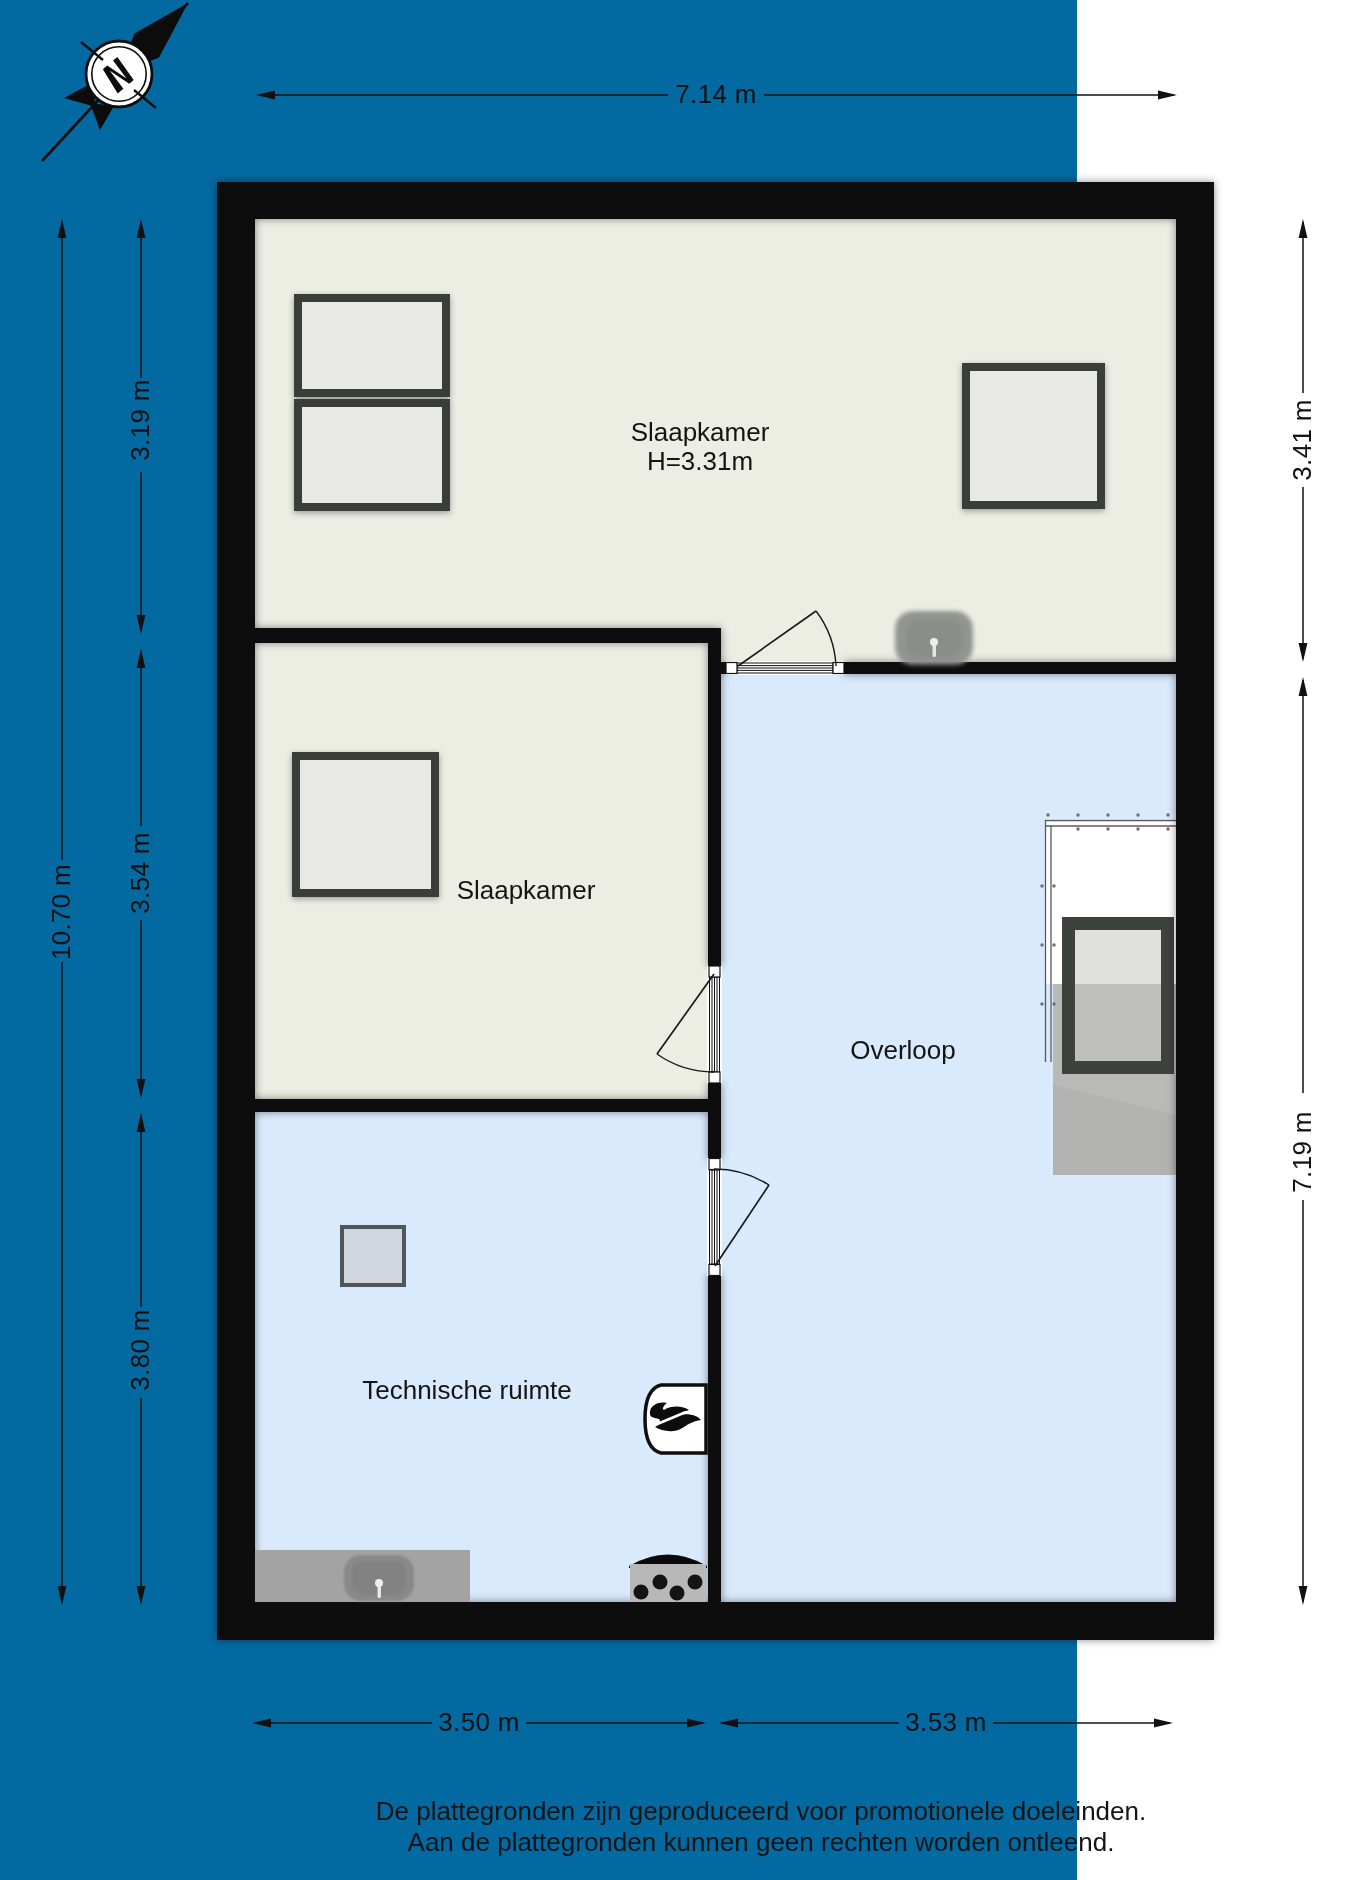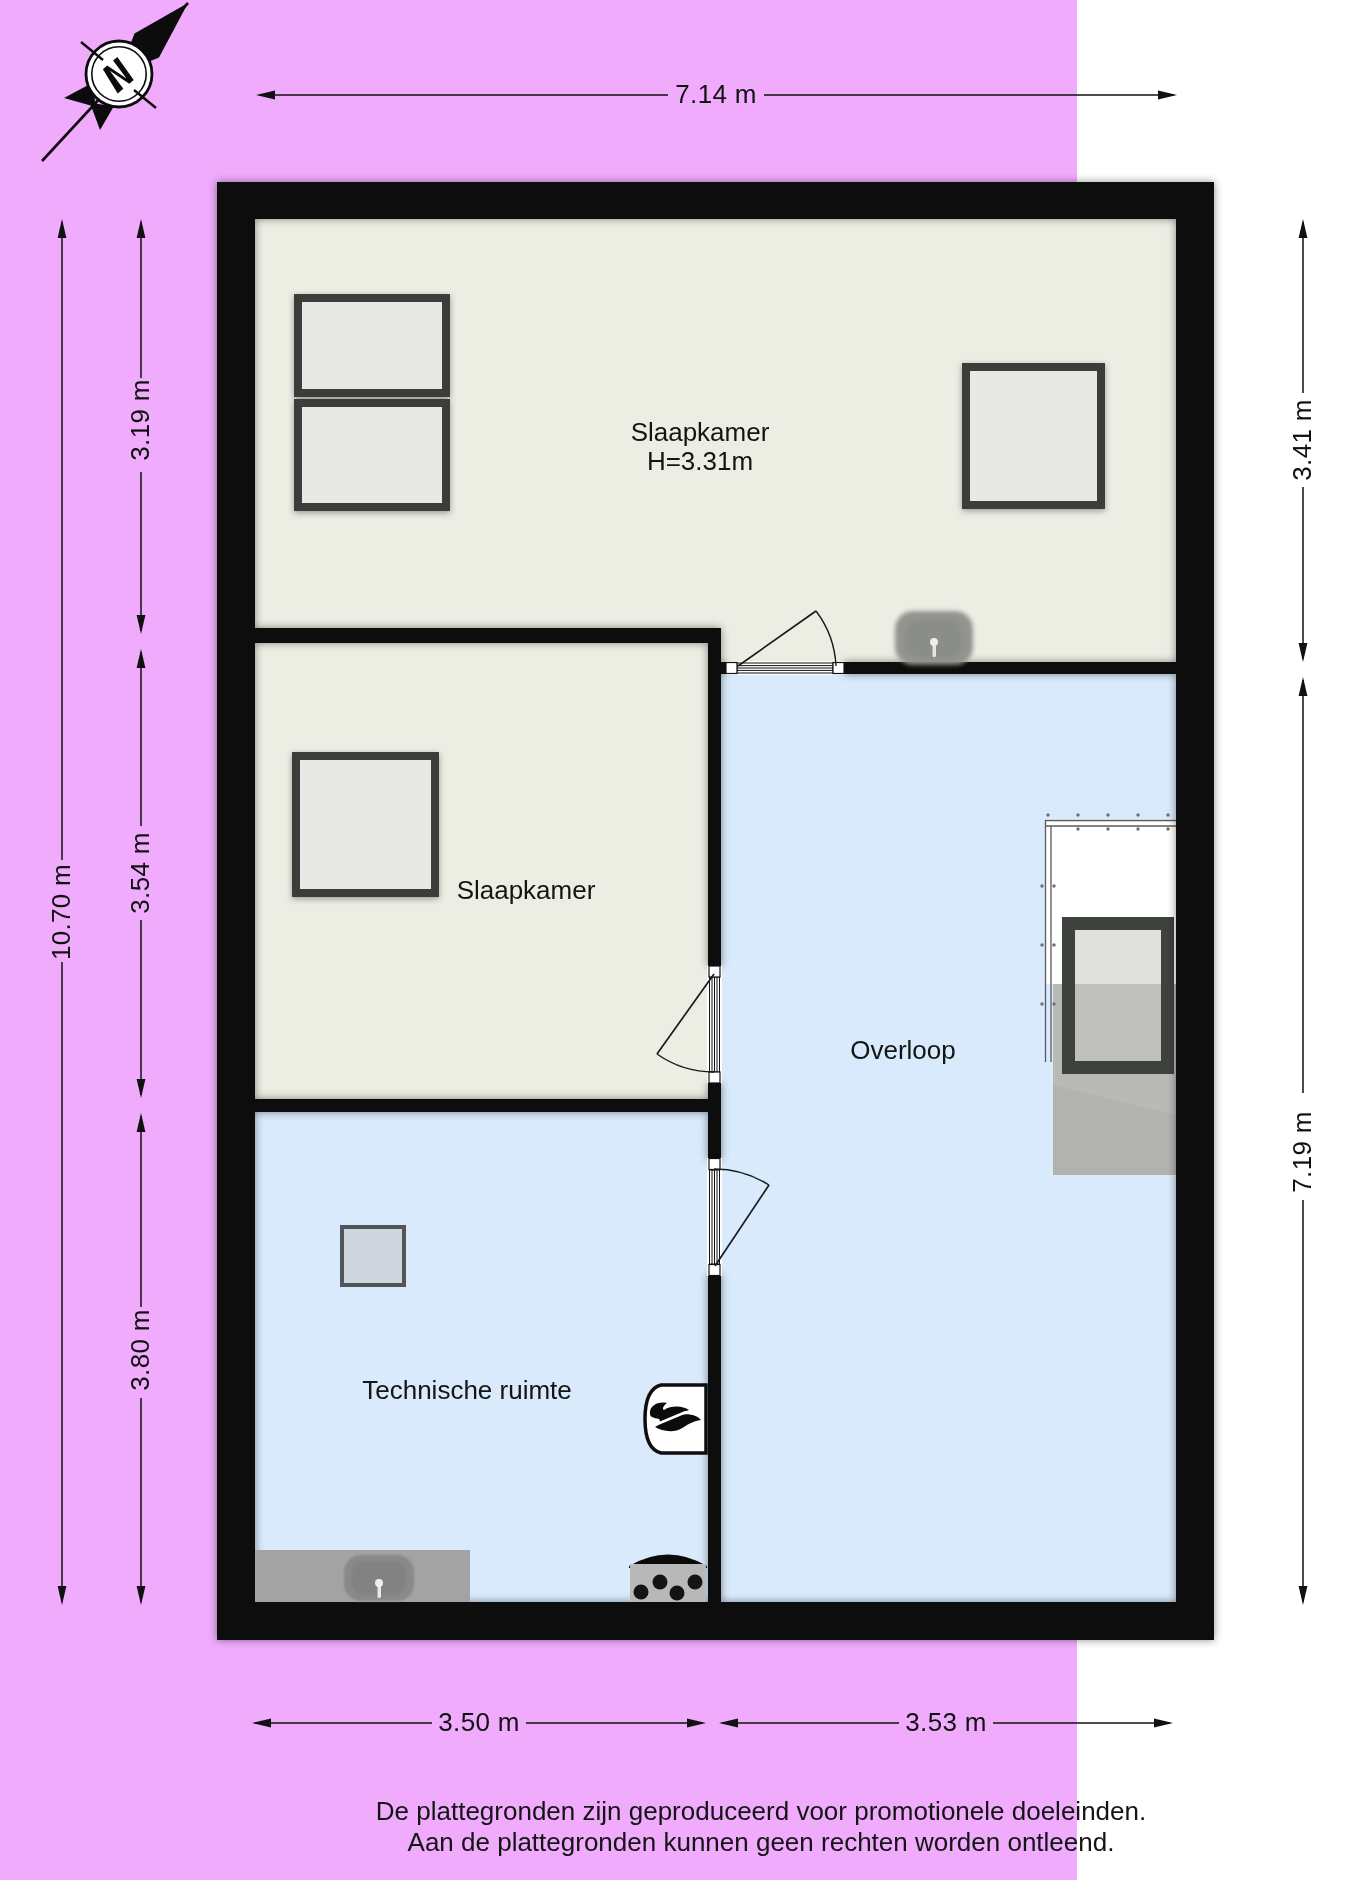--- a/index.html
+++ b/index.html
@@ -1,16 +1,16 @@
 <!DOCTYPE html>
 <html><head>
 <meta charset="utf-8">
 <style>
 html,body{margin:0;padding:0;background:#ffffff;}
-#page{position:relative;width:1077px;height:1880px;background:#f0abfc;font-family:"Liberation Sans", sans-serif;}
+#page{position:relative;width:1077px;height:1880px;background:#0369a1;font-family:"Liberation Sans", sans-serif;}
 svg{position:absolute;left:0;top:0;}
 </style>
 </head>
 <body>
 <div id="page">
 <svg width="1355" height="1880" viewBox="0 0 1355 1880">
 <defs>
 <filter id="wsh" x="-5%" y="-5%" width="110%" height="110%">
 <feDropShadow dx="0" dy="0" stdDeviation="4" flood-color="#000" flood-opacity="0.45"></feDropShadow>
 </filter>

